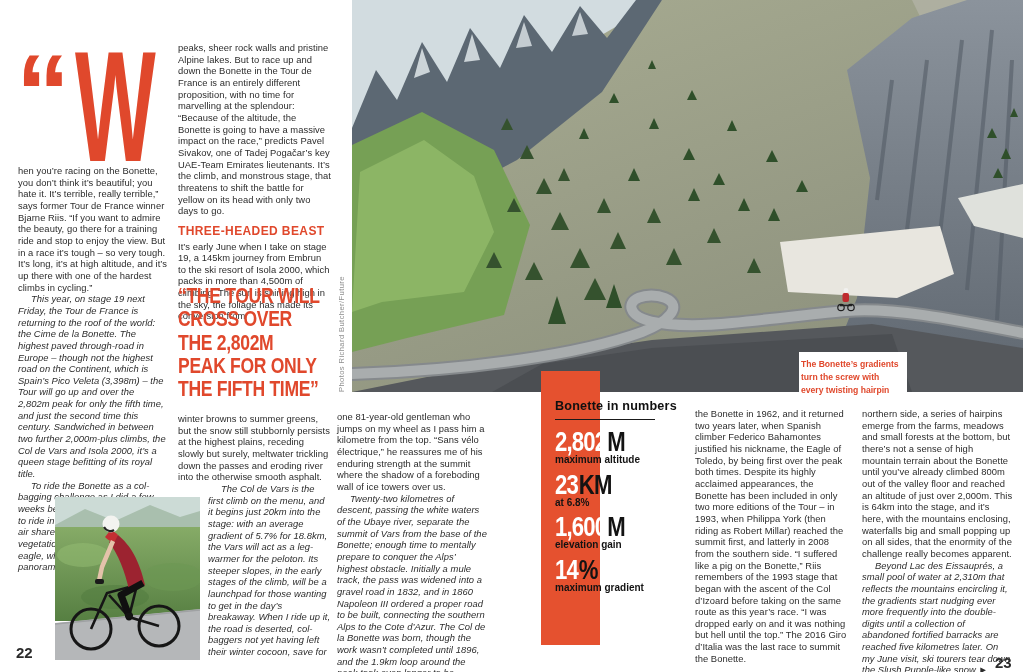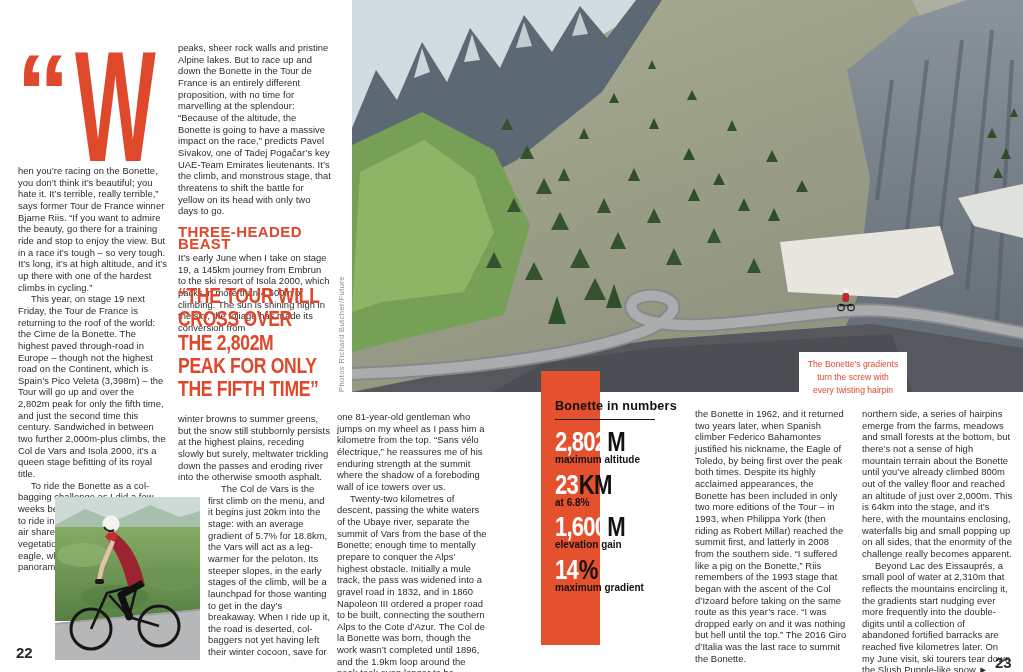--- a/index.html
+++ b/index.html
@@ -3,23 +3,23 @@
 <meta charset="utf-8">
 <style>
   html,body{margin:0;padding:0;background:#e8e8e8;}
   .spread{
     position:relative;width:1023px;height:672px;background:#ffffff;
     overflow:hidden;font-family:"Liberation Sans",sans-serif;color:#2c2c2c;
   }
   
   .col{position:absolute;font-size:9.4px;line-height:11.65px;letter-spacing:0.05px;}
   .col p{margin:0;}
-  .col p.ind{text-indent:13px;}
+  .col p.ind{text-indent:13px;font-style:italic;}
   .subhead{
-    font-weight:bold;color:#e0482c;font-size:15px;letter-spacing:0.4px;
+    font-weight:bold;color:#e0482c;font-size:12px;letter-spacing:0.4px;
     margin:9px 0 3px 0;
   }
   
   .dropcap{position:absolute;top:-14px;left:0;width:150px;height:134px;color:#e0482c;}
   .dq{position:absolute;left:-2px;top:8px;font-size:108px;font-weight:bold;line-height:1;}
   .dw{position:absolute;left:57px;top:-3px;font-size:157px;font-weight:bold;line-height:1;
       transform:scaleX(0.545);transform-origin:left top;letter-spacing:-4px;}
   
   .pullquote{
     position:absolute;left:178px;top:284px;width:198px;
@@ -30,22 +30,22 @@
   
   .main-photo{position:absolute;left:352px;top:0;width:671px;height:392px;overflow:hidden;}
   .main-photo svg{display:block;}
   .photo-credit{
     position:absolute;left:337px;top:266px;height:126px;
     writing-mode:vertical-rl;transform:rotate(180deg);
     font-size:7.6px;color:#8d8d8d;letter-spacing:0.4px;white-space:nowrap;
   }
   .caption-main{
     position:absolute;left:799px;top:352px;width:108px;background:#ffffff;
-    color:#e0482c;font-size:8.6px;font-weight:normal;line-height:13.2px;
-    text-align:center;white-space:pre-line;padding:6px 2px 7px 2px;box-sizing:border-box;
+    color:#e0482c;font-size:8.6px;font-weight:bold;line-height:13.2px;
+    text-align:left;white-space:pre-line;padding:6px 2px 7px 2px;box-sizing:border-box;
   }
   
   .stats-panel{position:absolute;left:541px;top:371px;width:59px;height:274px;background:#e5512f;}
   .stats-inner{position:absolute;left:14px;top:28px;width:150px;}
   .stats-heading{font-size:12.6px;font-weight:bold;color:#101010;letter-spacing:0.2px;}
   .stats-rule{width:100px;height:1px;background:#1a1a1a;margin:6px 0 12px 0;}
   .stat{height:42.6px;}
   .stat .num{font-size:27px;font-weight:bold;line-height:20px;letter-spacing:-1px;
              transform:scaleX(0.82);transform-origin:left top;white-space:nowrap;}
   .stat .v{color:#ffffff;}

